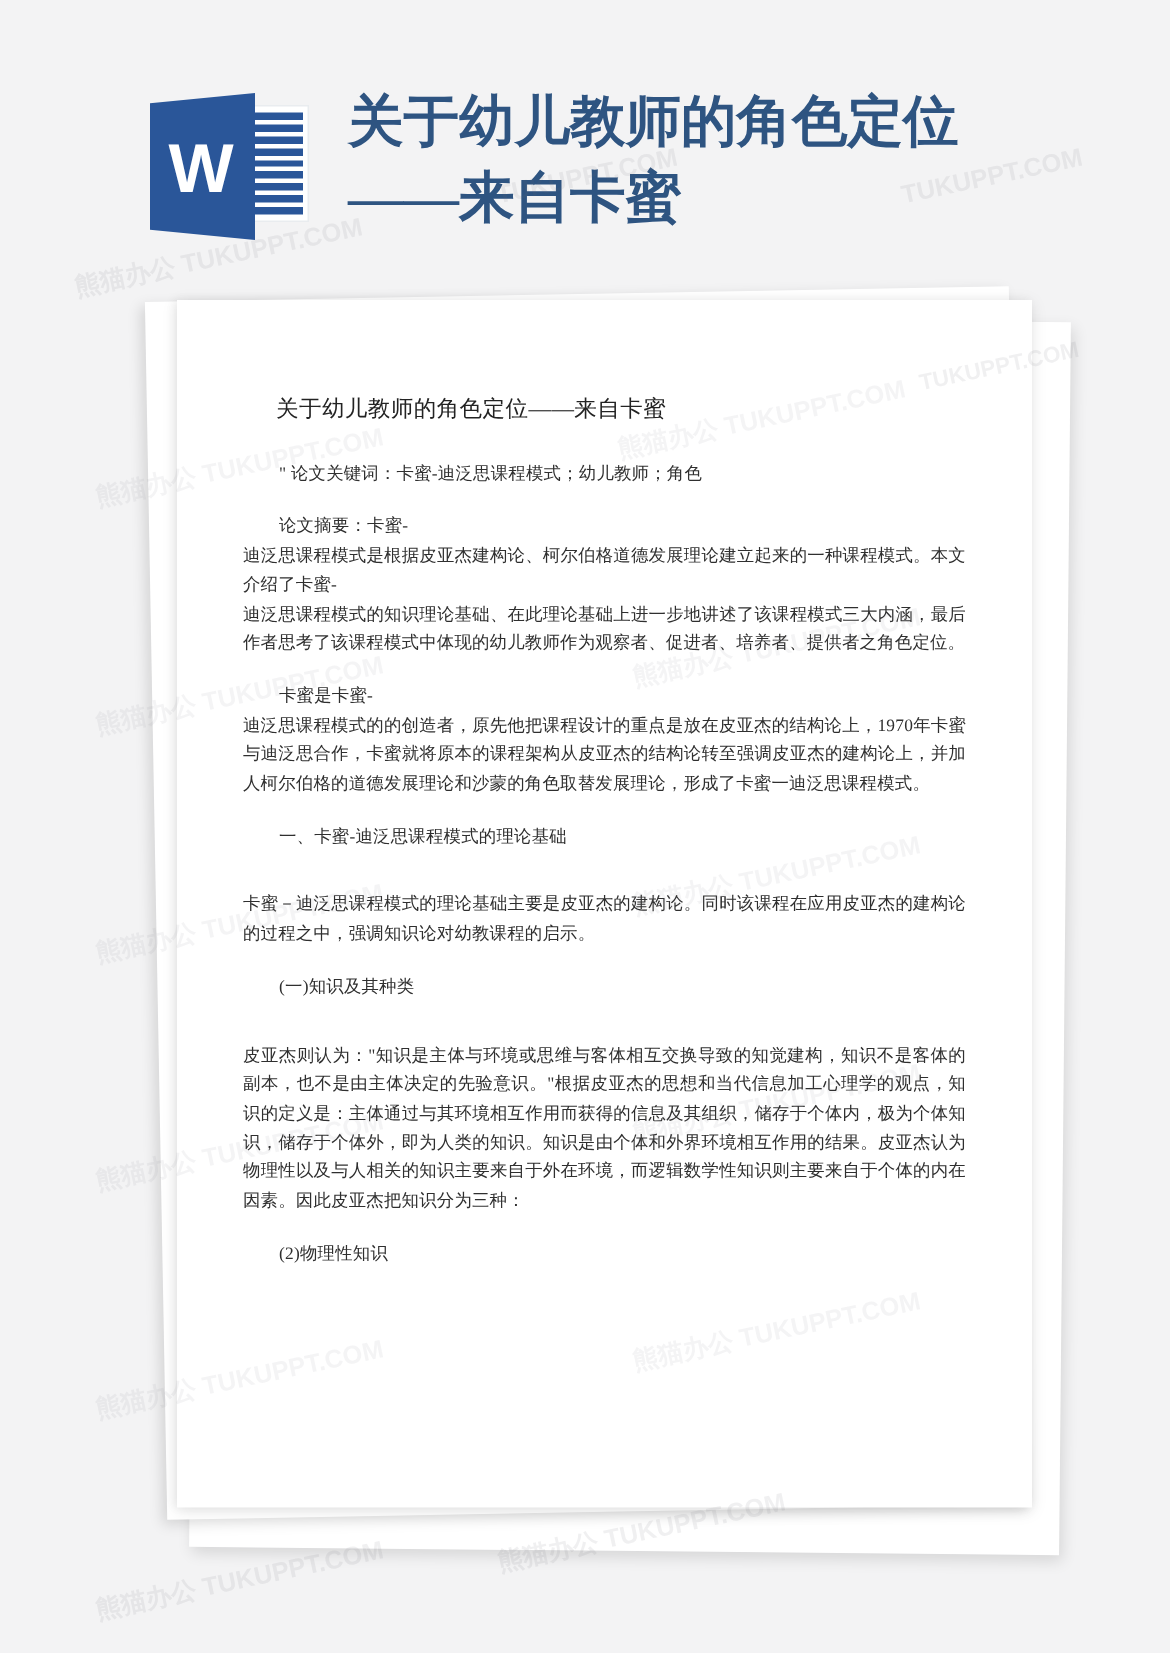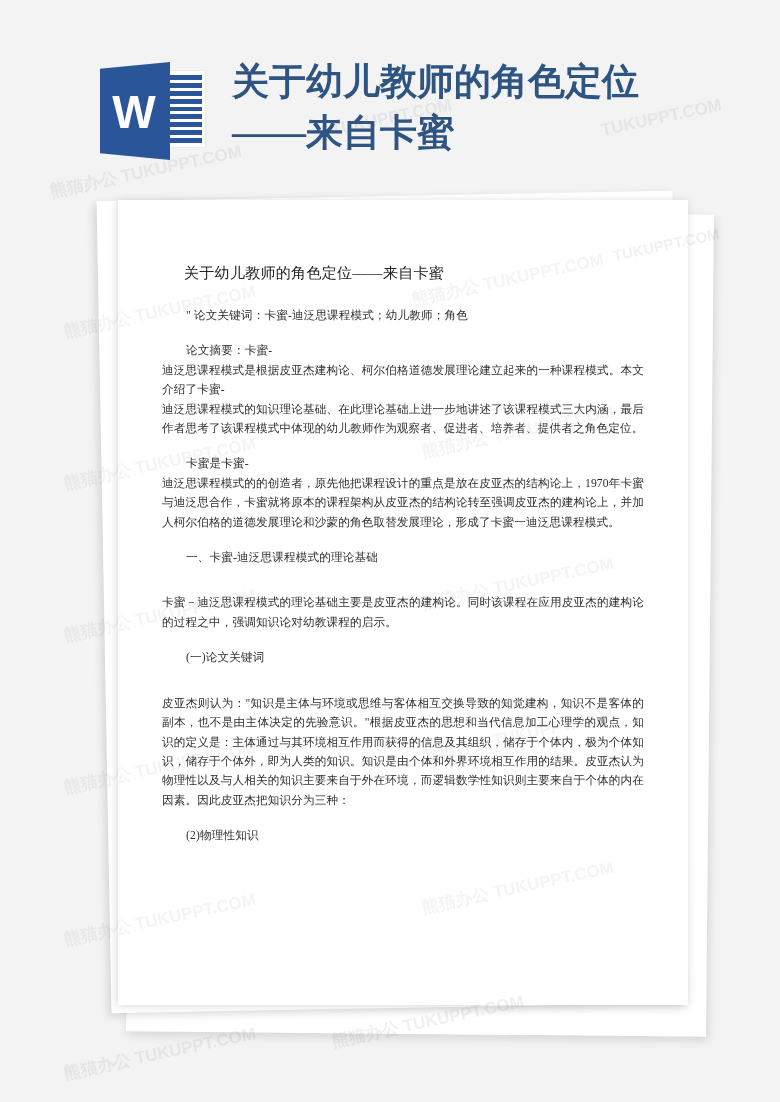--- a/index.html
+++ b/index.html
@@ -236,21 +236,21 @@
 迪泛思课程模式是根据皮亚杰建构论、柯尔伯格道德发展理论建立起来的一种课程模式。本文介绍了卡蜜-
 迪泛思课程模式的知识理论基础、在此理论基础上进一步地讲述了该课程模式三大内涵，最后作者思考了该课程模式中体现的幼儿教师作为观察者、促进者、培养者、提供者之角色定位。</p>
 
       <p class="para indent">卡蜜是卡蜜-
 迪泛思课程模式的的创造者，原先他把课程设计的重点是放在皮亚杰的结构论上，1970年卡蜜与迪泛思合作，卡蜜就将原本的课程架构从皮亚杰的结构论转至强调皮亚杰的建构论上，并加人柯尔伯格的道德发展理论和沙蒙的角色取替发展理论，形成了卡蜜一迪泛思课程模式。</p>
 
       <p class="para heading gap-lg">一、卡蜜-迪泛思课程模式的理论基础</p>
 
       <p class="para">卡蜜－迪泛思课程模式的理论基础主要是皮亚杰的建构论。同时该课程在应用皮亚杰的建构论的过程之中，强调知识论对幼教课程的启示。</p>
 
-      <p class="para heading gap-lg">(一)论文关键词</p>
+      <p class="para heading gap-lg">(一)知识及其种类</p>
 
       <p class="para">皮亚杰则认为："知识是主体与环境或思维与客体相互交换导致的知觉建构，知识不是客体的副本，也不是由主体决定的先验意识。"根据皮亚杰的思想和当代信息加工心理学的观点，知识的定义是：主体通过与其环境相互作用而获得的信息及其组织，储存于个体内，极为个体知识，储存于个体外，即为人类的知识。知识是由个体和外界环境相互作用的结果。皮亚杰认为物理性以及与人相关的知识主要来自于外在环境，而逻辑数学性知识则主要来自于个体的内在因素。因此皮亚杰把知识分为三种：</p>
 
       <p class="para heading gap-lg">(2)物理性知识</p>
 
 
     </div>
   </div>
 </div>
 

